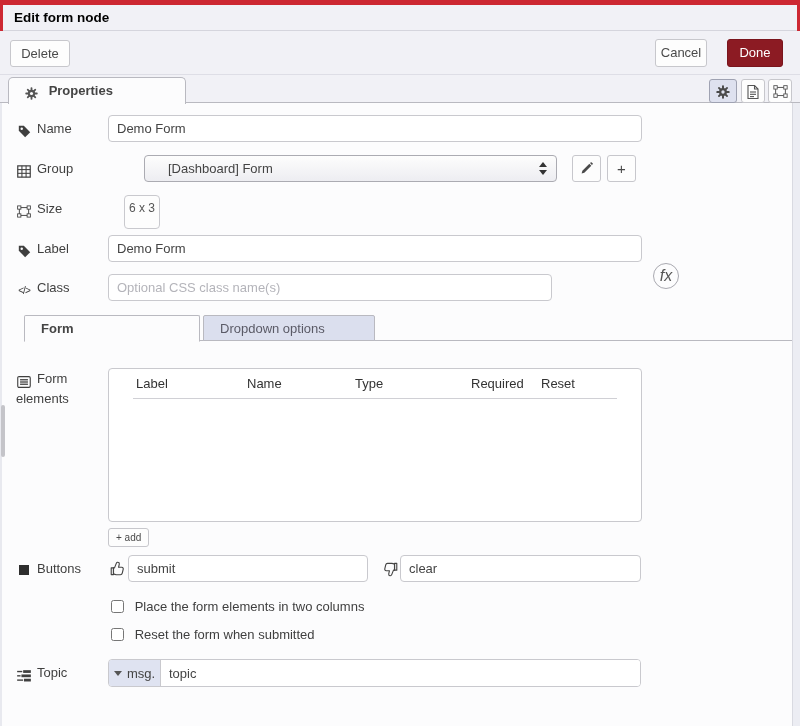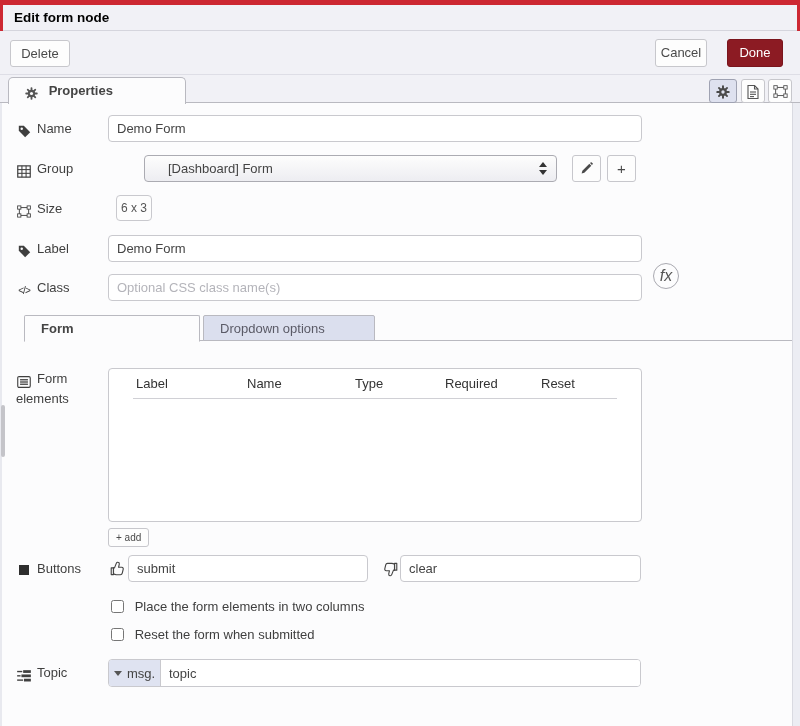--- a/index.html
+++ b/index.html
@@ -56,21 +56,21 @@
 
   
   .gselect { position:absolute; left:108px; top:52px; width:413px; height:27px; border:1px solid #ababb2;
              border-radius:4px; background:linear-gradient(#fdfdfd,#ededf1); line-height:25px;
              padding-left:23px; color:#444; cursor:pointer;margin-left:36px; }
   .spinner { position:absolute; right:9px; top:6px; }
   .spin-up   { width:0;height:0;border-left:4px solid transparent;border-right:4px solid transparent;border-bottom:5px solid #333; margin-bottom:3px; }
   .spin-down { width:0;height:0;border-left:4px solid transparent;border-right:4px solid transparent;border-top:5px solid #333; }
   .sq-btn { position:absolute; top:52px; width:29px; height:27px; background:#fdfdfd; border:1px solid #c7c7cc;
             border-radius:3px; text-align:center; padding-top:4px; cursor:pointer; }
-  .size-btn { position:absolute; left:116px; top:92px; width:36px; height:26px; background:#fdfdfd;
+  .size-btn { position:absolute; left:124px; top:92px; width:36px; height:34px; background:#fdfdfd;
               border:1px solid #c9c9ce; border-radius:4px; text-align:center; line-height:24px;
               font-size:12px; color:#555; cursor:pointer; }
   .fx-btn { position:absolute; left:653px; top:160px; width:26px; height:26px; border:1px solid #a9a9b0;
             border-radius:50%; text-align:center; line-height:24px; font-family:Liberation Sans, sans-serif;
             font-style:italic; font-size:16px; color:#555; cursor:pointer; background:transparent; }
 
   
   .subtabs { position:absolute; left:24px; top:212px; width:768px; height:26px; border-bottom:1px solid #b9b9c0; }
   .subtab { position:absolute; top:0; height:26px; line-height:25px; padding-left:16px; border:1px solid #b9b9c0; cursor:pointer; }
   .subtab.active { left:0; width:176px; background:#fcfcfd; border-bottom:1px solid #fcfcfd; font-weight:bold;
@@ -243,21 +243,21 @@
             <path d="M1 1 h6.2 L15 8.8 8.8 15 1 7.2 Z" fill="#3f3f3f"></path>
             <circle cx="4.6" cy="4.6" r="1.5" fill="#fcfcfd"></circle>
           </svg>
       </span><span>Label</span>
     </div>
     <input class="tin" style="left: 108px; top: 132px; width: 534px;" value="Demo Form">
 
     <div class="frow-label" style="top:177px;">
       <span class="ficon" style="font-size:10px; letter-spacing:-1px;">&lt;/&gt;</span><span>Class</span>
     </div>
-    <input class="tin" style="left: 108px; top: 171px; width: 534px;" placeholder="Optional CSS class name(s)">
+    <input class="tin" style="left: 108px; top: 171px; width: 444px;" placeholder="Optional CSS class name(s)">
     <div class="fx-btn">fx</div>
 
     <div class="subtabs">
       <div class="subtab active">Form</div>
       <div class="subtab inactive">Dropdown options</div>
     </div>
 
     <div class="frow-label fe-label">
       <span class="ficon">
         <svg width="14" height="12" viewBox="0 0 16 14">
@@ -267,21 +267,21 @@
               <line x1="3.4" y1="7" x2="12.6" y2="7"></line>
               <line x1="3.4" y1="9.6" x2="12.6" y2="9.6"></line>
             </g>
           </svg>
       </span><span>Form elements</span>
     </div>
     <div class="fe-list">
       <span class="fe-head" style="left:27px;">Label</span>
       <span class="fe-head" style="left:138px;">Name</span>
       <span class="fe-head" style="left:246px;">Type</span>
-      <span class="fe-head" style="left:336px;">Required</span>
+      <span class="fe-head" style="left:362px;">Required</span>
       <span class="fe-head" style="left:432px;">Reset</span>
       <div class="fe-underline"></div>
     </div>
     <div class="add-btn">+ add</div>
 
     <div class="frow-label" style="top:458px;">
       <span class="ficon"><span style="display:inline-block;width:10px;height:10px;background:#2e2e2e;"></span></span><span>Buttons</span>
     </div>
     <span class="icon-abs" style="left:110px; top:457px;">
       <svg width="15" height="15" viewBox="0 0 16 16">

